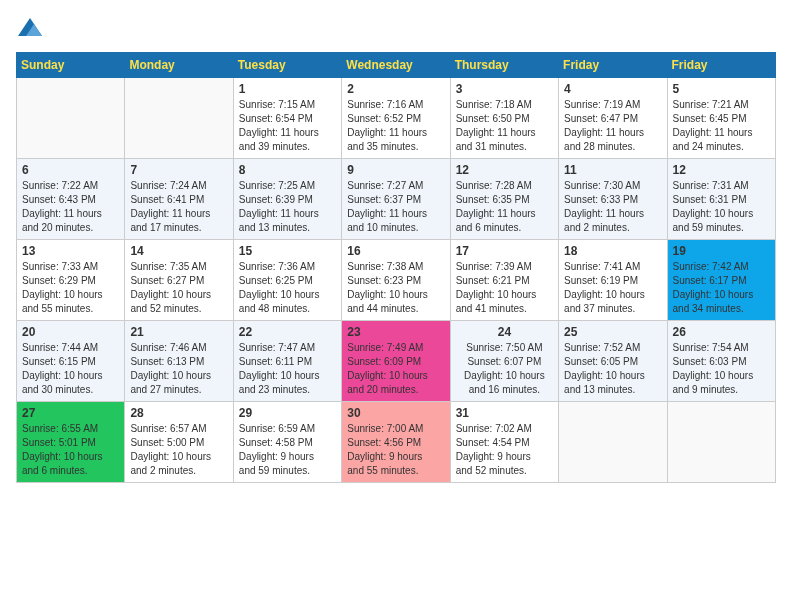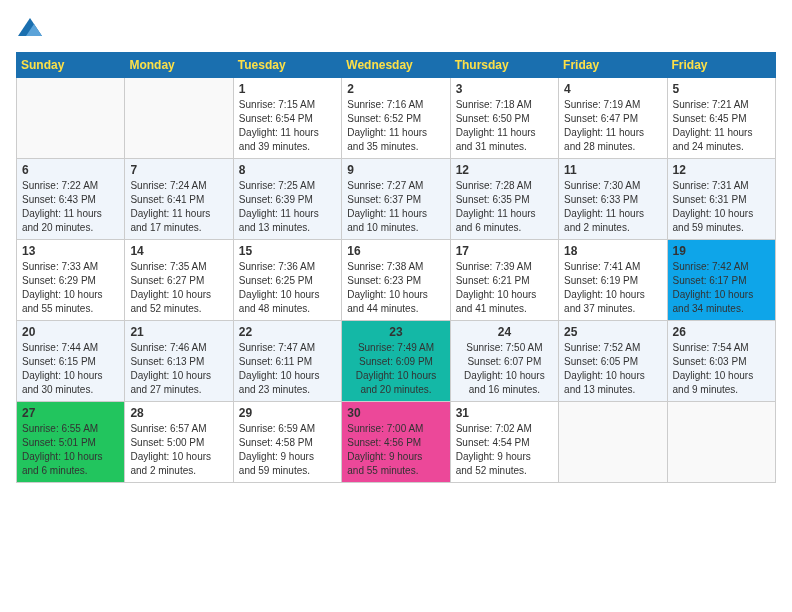--- a/index.html
+++ b/index.html
@@ -220,21 +220,21 @@
           <div class="day-info">Sunrise: 7:44 AM<br>Sunset: 6:15 PM<br>Daylight: 10 hours<br>and 30 minutes.</div>
         </td>
         <td style="background: rgb(240, 245, 251);">
           <span class="day-number">21</span>
           <div class="day-info">Sunrise: 7:46 AM<br>Sunset: 6:13 PM<br>Daylight: 10 hours<br>and 27 minutes.</div>
         </td>
         <td style="background: rgb(240, 245, 251);">
           <span class="day-number">22</span>
           <div class="day-info">Sunrise: 7:47 AM<br>Sunset: 6:11 PM<br>Daylight: 10 hours<br>and 23 minutes.</div>
         </td>
-        <td style="background: #14b8a6; text-align: center;">
+        <td style="background: #ec4899;">
           <span class="day-number">23</span>
           <div class="day-info">Sunrise: 7:49 AM<br>Sunset: 6:09 PM<br>Daylight: 10 hours<br>and 20 minutes.</div>
         </td>
         <td style="background: rgb(240, 245, 251); text-align: center;">
           <span class="day-number">24</span>
           <div class="day-info">Sunrise: 7:50 AM<br>Sunset: 6:07 PM<br>Daylight: 10 hours<br>and 16 minutes.</div>
         </td>
         <td style="background: rgb(240, 245, 251);">
           <span class="day-number">25</span>
           <div class="day-info">Sunrise: 7:52 AM<br>Sunset: 6:05 PM<br>Daylight: 10 hours<br>and 13 minutes.</div>
@@ -250,21 +250,21 @@
           <div class="day-info">Sunrise: 6:55 AM<br>Sunset: 5:01 PM<br>Daylight: 10 hours<br>and 6 minutes.</div>
         </td>
         <td style="background: rgb(255, 255, 255);">
           <span class="day-number">28</span>
           <div class="day-info">Sunrise: 6:57 AM<br>Sunset: 5:00 PM<br>Daylight: 10 hours<br>and 2 minutes.</div>
         </td>
         <td style="background: rgb(255, 255, 255);">
           <span class="day-number">29</span>
           <div class="day-info">Sunrise: 6:59 AM<br>Sunset: 4:58 PM<br>Daylight: 9 hours<br>and 59 minutes.</div>
         </td>
-        <td style="background: #ec4899;">
+        <td style="background: #fca5a5;">
           <span class="day-number">30</span>
           <div class="day-info">Sunrise: 7:00 AM<br>Sunset: 4:56 PM<br>Daylight: 9 hours<br>and 55 minutes.</div>
         </td>
         <td style="background: rgb(255, 255, 255); margin-top: 20px;">
           <span class="day-number">31</span>
           <div class="day-info">Sunrise: 7:02 AM<br>Sunset: 4:54 PM<br>Daylight: 9 hours<br>and 52 minutes.</div>
         </td>
         <td class="empty-cell"></td>
         <td class="empty-cell"></td>
       </tr>

